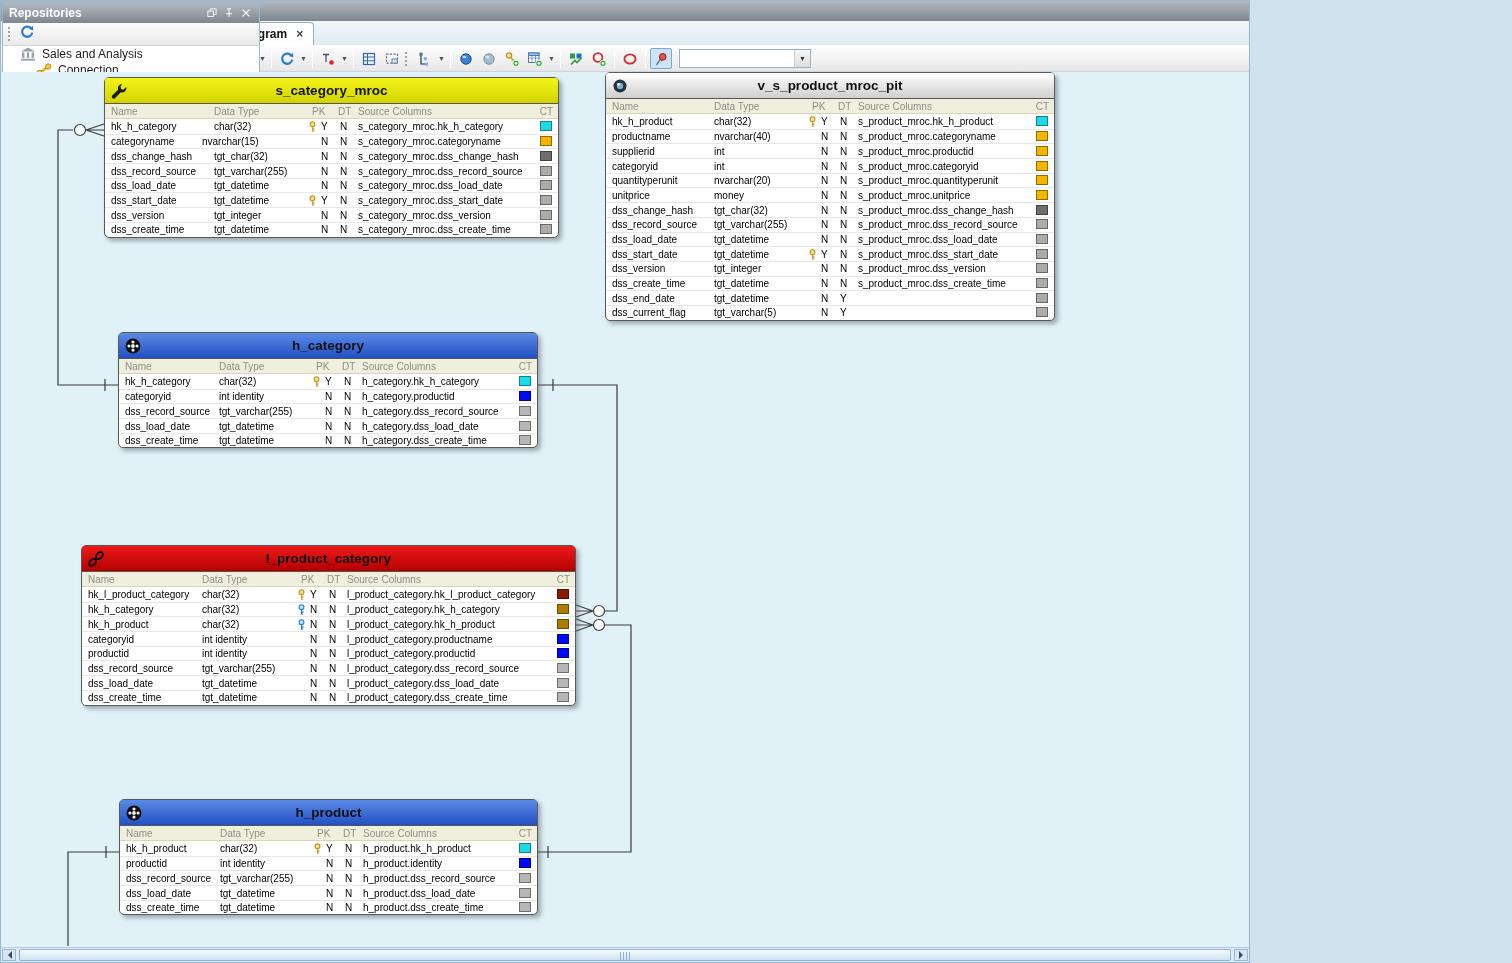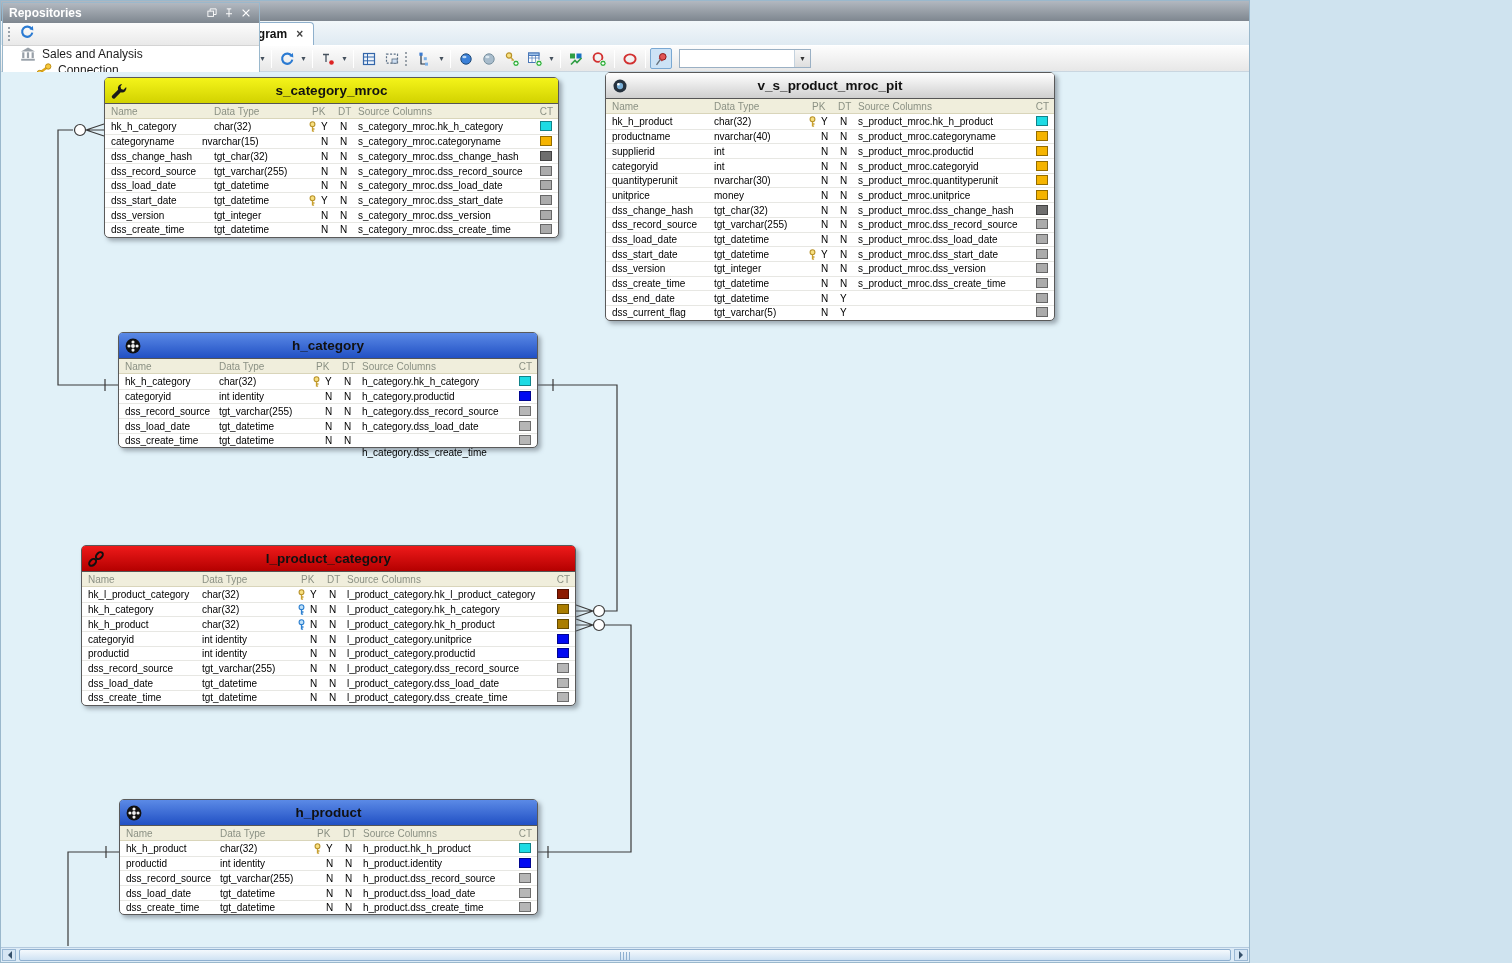--- a/index.html
+++ b/index.html
@@ -1037,21 +1037,21 @@
             <div class="dt-row">
               <span style="left: 6px;">categoryid</span>
               <span style="left: 108px;">int</span>
               <span style="left: 215px;">N</span>
               <span style="left: 234px;">N</span>
               <span style="left: 252px;">s_product_mroc.categoryid</span>
               <span class="ct-swatch" style="background: rgb(245, 180, 0);"></span>
             </div>
             <div class="dt-row">
               <span style="left: 6px;">quantityperunit</span>
-              <span style="left: 108px;">nvarchar(30)</span>
+              <span style="left: 108px;">nvarchar(20)</span>
               <span style="left: 215px;">N</span>
               <span style="left: 234px;">N</span>
               <span style="left: 252px;">s_product_mroc.quantityperunit</span>
               <span class="ct-swatch" style="background: rgb(245, 180, 0);"></span>
             </div>
             <div class="dt-row">
               <span style="left: 6px;">unitprice</span>
               <span style="left: 108px;">money</span>
               <span style="left: 215px;">N</span>
               <span style="left: 234px;">N</span>
@@ -1185,21 +1185,21 @@
               <span style="left: 206px;">N</span>
               <span style="left: 225px;">N</span>
               <span style="left: 243px;">h_category.dss_load_date</span>
               <span class="ct-swatch" style="background: rgb(182, 182, 182);"></span>
             </div>
             <div class="dt-row">
               <span style="left: 6px;">dss_create_time</span>
               <span style="left: 100px;">tgt_datetime</span>
               <span style="left: 206px;">N</span>
               <span style="left: 225px;">N</span>
-              <span style="left: 243px; margin-top: 12px;">h_category.dss_create_time</span>
+              <span style="left: 243px;">h_category.dss_create_time</span>
               <span class="ct-swatch" style="background: rgb(182, 182, 182);"></span>
             </div>
           </div>
         </div>
         <div class="dtable" style="left: 80px; top: 473px; width: 495px;">
           <div class="dt-head" style="background: linear-gradient(rgb(238, 26, 26), rgb(180, 0, 0));">
             <span class="hico" style="display: inline-flex;">
               <svg width="18" height="18" viewBox="0 0 16 16" xmlns="http://www.w3.org/2000/svg">
                 <g fill="none" stroke="#101010" stroke-width="1.8">
                   <ellipse cx="5" cy="11" rx="3.6" ry="2.4" transform="rotate(-45 5 11)"></ellipse>
@@ -1252,21 +1252,21 @@
               <span style="left: 228px;">N</span>
               <span style="left: 247px;">N</span>
               <span style="left: 265px;">l_product_category.hk_h_product</span>
               <span class="ct-swatch" style="background: rgb(170, 125, 0);"></span>
             </div>
             <div class="dt-row">
               <span style="left: 6px;">categoryid</span>
               <span style="left: 120px;">int identity</span>
               <span style="left: 228px;">N</span>
               <span style="left: 247px;">N</span>
-              <span style="left: 265px;">l_product_category.unitprice</span>
+              <span style="left: 265px;">l_product_category.productname</span>
               <span class="ct-swatch" style="background: rgb(1, 9, 242);"></span>
             </div>
             <div class="dt-row">
               <span style="left: 6px;">productid</span>
               <span style="left: 120px;">int identity</span>
               <span style="left: 228px;">N</span>
               <span style="left: 247px;">N</span>
               <span style="left: 265px;">l_product_category.productid</span>
               <span class="ct-swatch" style="background: rgb(1, 9, 242);"></span>
             </div>

